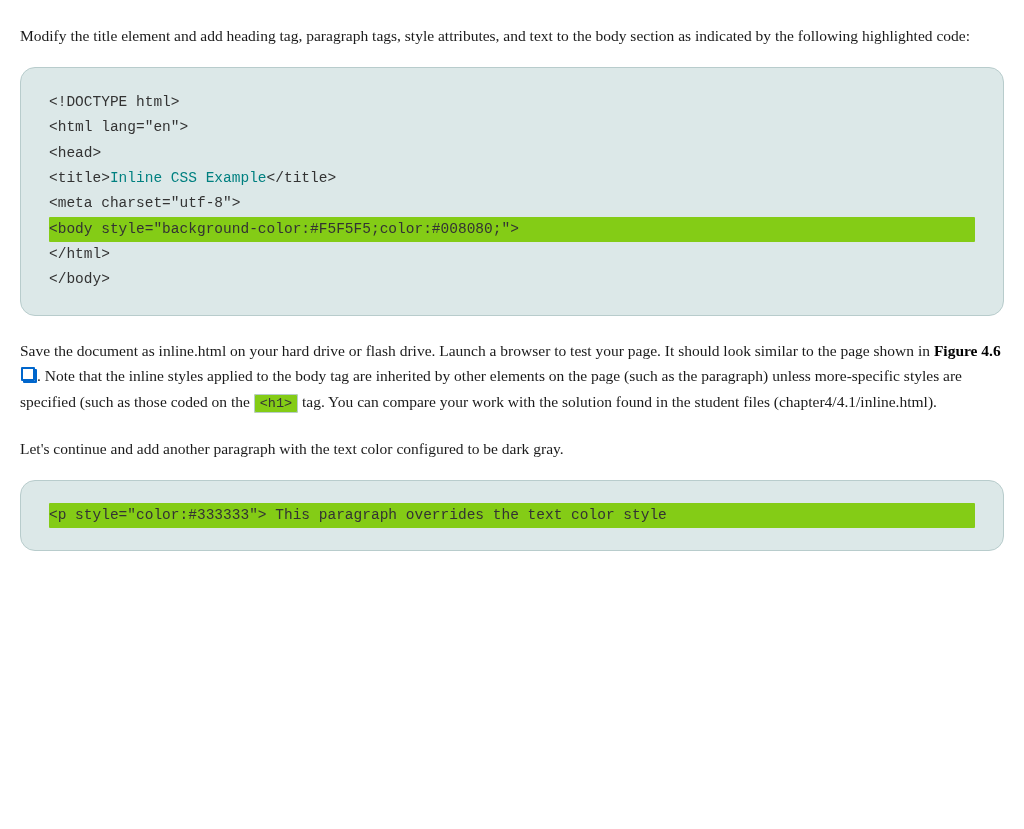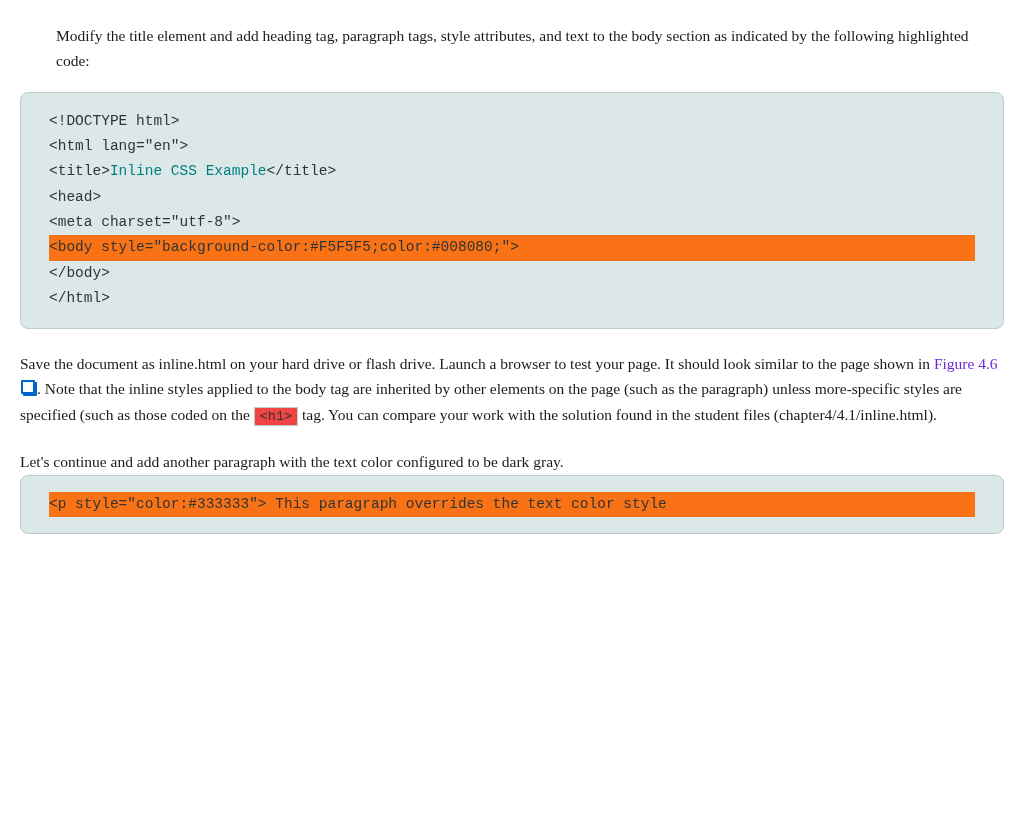--- a/index.html
+++ b/index.html
@@ -15,77 +15,77 @@
       background: #fff;
       padding: 24px 20px;
       max-width: 1024px;
     }
 
     .intro-text {
       font-size: 15.5px;
       line-height: 1.6;
       margin-bottom: 18px;
       color: #1a1a1a;
-      margin-left: 36px;
     }
 
     .code-block {
       background-color: #dce8e8;
       border: 1px solid #b8cccc;
-      border-radius: 8px;
-      padding: 16px 28px;
+      border-radius: 15px;
+      padding: 22px 28px;
       margin-bottom: 22px;
       font-family: 'Courier New', Courier, monospace;
       font-size: 14.5px;
       line-height: 1.75;
       color: #333;
     }
 
     .code-block .line {
       display: block;
       white-space: pre;
     }
 
     .highlighted {
-      background-color: #f97316;
+      background-color: #84cc16;
       display: block;
       white-space: pre;
       border-radius: 1px;
     }
 
     .teal-text {
       color: #008080;
     }
 
     .desc-text {
       font-size: 15.5px;
       line-height: 1.65;
       margin-bottom: 22px;
       color: #1a1a1a;
     }
 
     .desc-text a {
-      color: #6d28d9;
+      color: #000000;
       text-decoration: none;
-      font-weight: normal;
+      font-weight: bold;
     }
 
     .inline-code {
-      background-color: #ef4444;
+      background-color: #84cc16;
       border: 1px solid #b8cccc;
       padding: 1px 5px;
       font-family: 'Courier New', Courier, monospace;
       font-size: 13.5px;
       color: #333;
       border-radius: 2px;
     }
 
     .lets-text {
       font-size: 15.5px;
       line-height: 1.6;
+      margin-bottom: 18px;
       color: #1a1a1a;
     }
 
     .copy-icon {
       display: inline-block;
       width: 14px;
       height: 14px;
       border: 2px solid #0066cc;
       border-radius: 1px;
       margin-left: 3px;
@@ -107,26 +107,26 @@
     }
   </style>
 </head>
 <body>
 
 <p class="intro-text">Modify the title element and add heading tag, paragraph tags, style attributes, and text to the body section as indicated by the following highlighted code:</p>
 
 <div class="code-block">
   <span class="line">&lt;!DOCTYPE html&gt;</span>
   <span class="line">&lt;html lang="en"&gt;</span>
+  <span class="line">&lt;head&gt;</span>
   <span class="line">&lt;title&gt;<span class="teal-text">Inline CSS Example</span>&lt;/title&gt;</span>
-  <span class="line">&lt;head&gt;</span>
   <span class="line">&lt;meta charset="utf-8"&gt;</span>
   <span class="highlighted">&lt;body style="background-color:#F5F5F5;color:#008080;"&gt;</span>
+  <span class="line">&lt;/html&gt;</span>
   <span class="line">&lt;/body&gt;</span>
-  <span class="line">&lt;/html&gt;</span>
 </div>
 
 <p class="desc-text">
   <span>Save the document as inline.html on your hard drive or flash drive. Launch a browser to test your page. It should look similar to the page shown in </span><a href="#">Figure 4.6</a><span class="copy-icon"></span><span>. Note that the inline styles applied to the body tag are inherited by other elements on the page (such as the paragraph) unless more-specific styles are specified (such as those coded on the </span><code class="inline-code">&lt;h1&gt;</code><span> tag. You can compare your work with the solution found in the student files (chapter4/4.1/inline.html).</span>
 </p>
 
 <p class="lets-text">Let's continue and add another paragraph with the text color configured to be dark gray.</p>
 
 <div class="code-block">
   <span class="highlighted">&lt;p style="color:#333333"&gt; This paragraph overrides the text color style</span>

